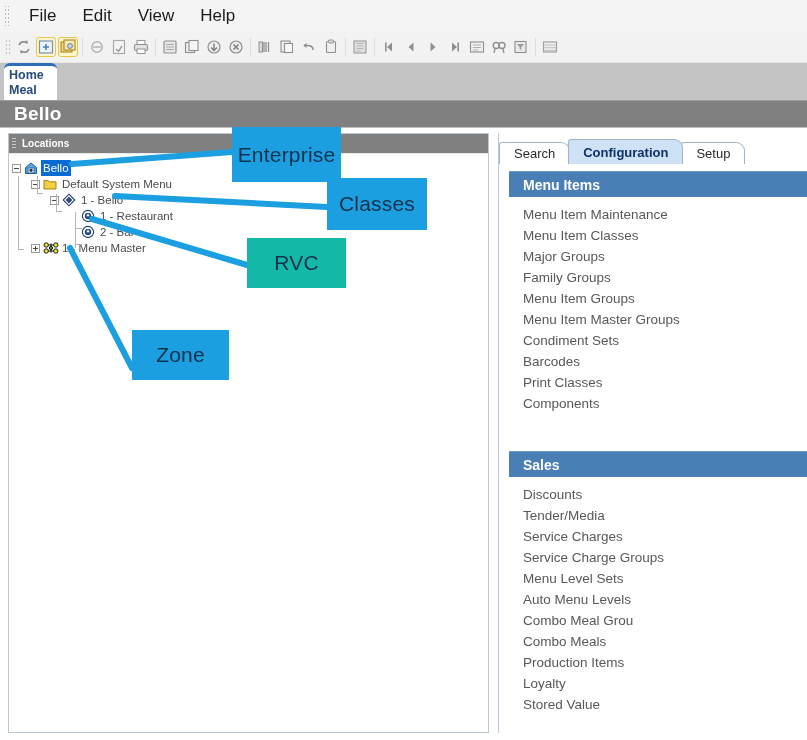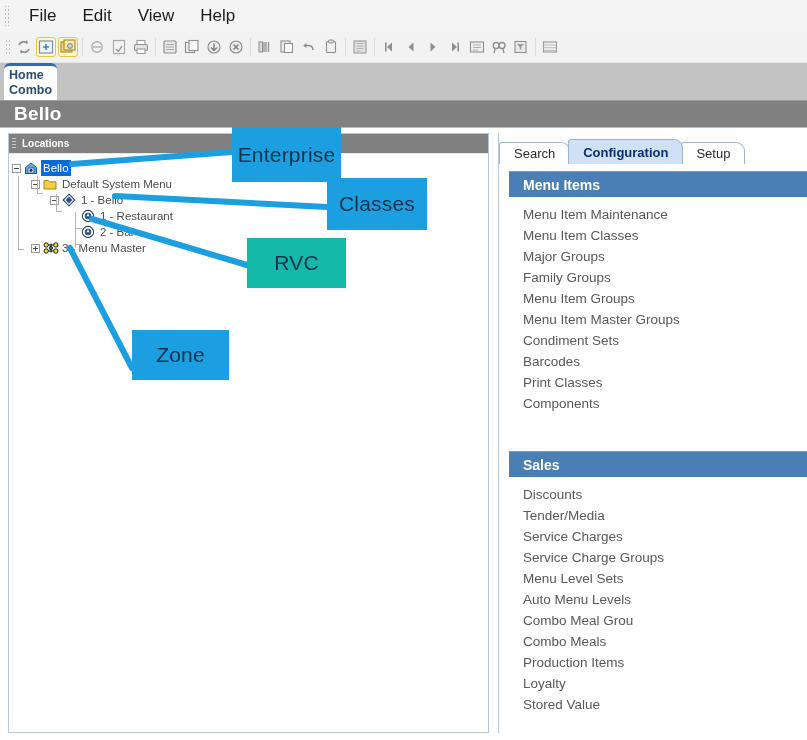--- a/index.html
+++ b/index.html
@@ -353,21 +353,21 @@
         <svg width="18" height="18" viewBox="0 0 18 18">
           <rect x="2.5" y="4" width="13" height="10" fill="#f0f0f0" stroke="#9a9a9a" stroke-width="1.1"></rect>
           <path d="M2.5 7h13M2.5 9.7h13M2.5 12.4h13" stroke="#bdbdbd" stroke-width="1"></path>
         </svg>
       </div>
     </div>
 
   <div class="tabstrip">
     <div class="homepage-tab">
       <span>Home</span>
-      <span>Combo</span>
+      <span>Meal</span>
     </div>
   </div>
 
   <div class="titleband">
     <div class="title">Bello</div>
   </div>
 
   <div class="tree-panel">
     <div class="tree-header">
       <div class="grip"></div>
@@ -419,21 +419,21 @@
         <div class="t-row" style="padding-left: 22px;">
           <span class="t-exp plus"></span>
           <span class="t-ico"><svg width="16" height="14" viewBox="0 0 16 14">
               <circle cx="3.2" cy="4" r="2.2" fill="#f2e03a" stroke="#1a1a1a" stroke-width="1"></circle>
               <circle cx="3.2" cy="10" r="2.2" fill="#f2e03a" stroke="#1a1a1a" stroke-width="1"></circle>
               <circle cx="12.8" cy="4" r="2.2" fill="#f2e03a" stroke="#1a1a1a" stroke-width="1"></circle>
               <circle cx="12.8" cy="10" r="2.2" fill="#f2e03a" stroke="#1a1a1a" stroke-width="1"></circle>
               <path d="M5.4 4h5.2M5.4 10h5.2M8 2.5v9" stroke="#1a1a1a" stroke-width="1.2"></path>
               <circle cx="8" cy="7" r="1.6" fill="#3fa33f" stroke="#1a1a1a" stroke-width="1"></circle>
             </svg></span>
-          <span class="t-lbl">3 - Menu Master</span>
+          <span class="t-lbl">1 - Menu Master</span>
         </div>
         <div class="t-guide" style="left: 9px; top: 22px; width: 1px; height: 74px;"></div>
         <div class="t-guide" style="left: 28px; top: 22px; width: 1px; height: 18px;"></div>
         <div class="t-guide" style="left: 28px; top: 39px; width: 6px; height: 1px;"></div>
         <div class="t-guide" style="left: 47px; top: 40px; width: 1px; height: 18px;"></div>
         <div class="t-guide" style="left: 47px; top: 57px; width: 6px; height: 1px;"></div>
         <div class="t-guide" style="left: 66px; top: 58px; width: 1px; height: 36px;"></div>
         <div class="t-guide" style="left: 66px; top: 74px; width: 7px; height: 1px;"></div>
         <div class="t-guide" style="left: 66px; top: 90px; width: 7px; height: 1px;"></div>
         <div class="t-guide" style="left: 9px; top: 95px; width: 6px; height: 1px;"></div>

